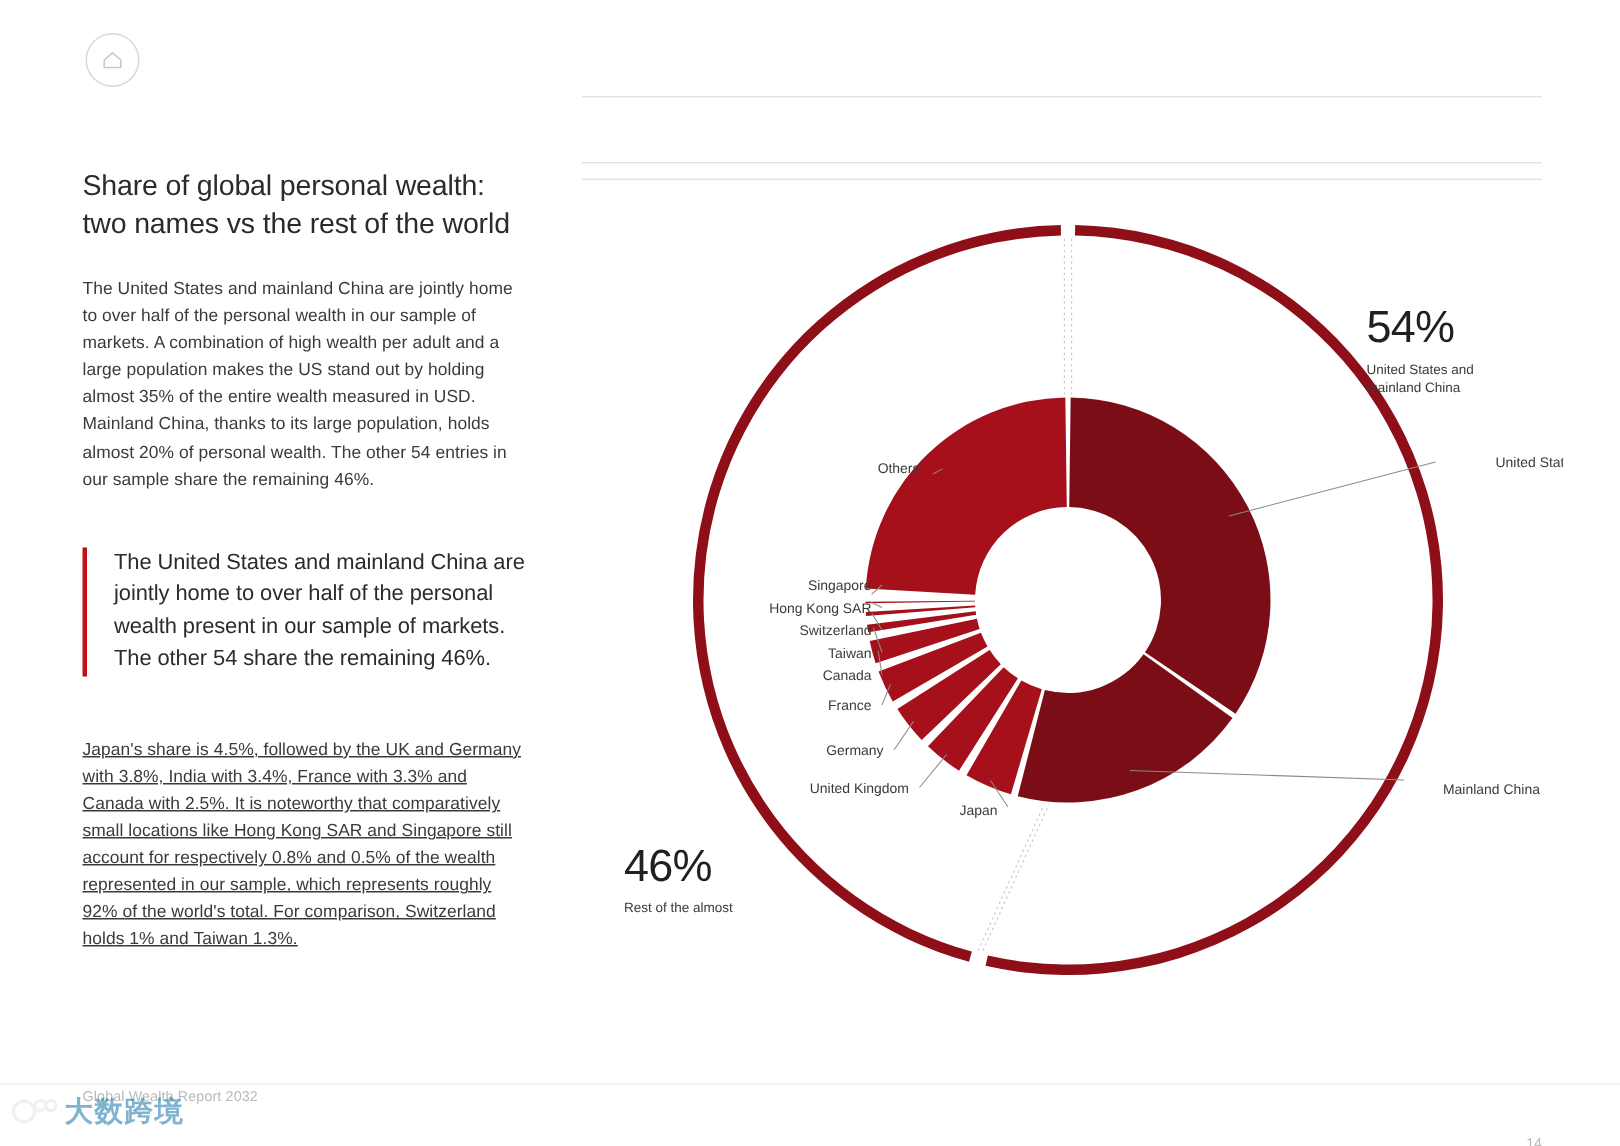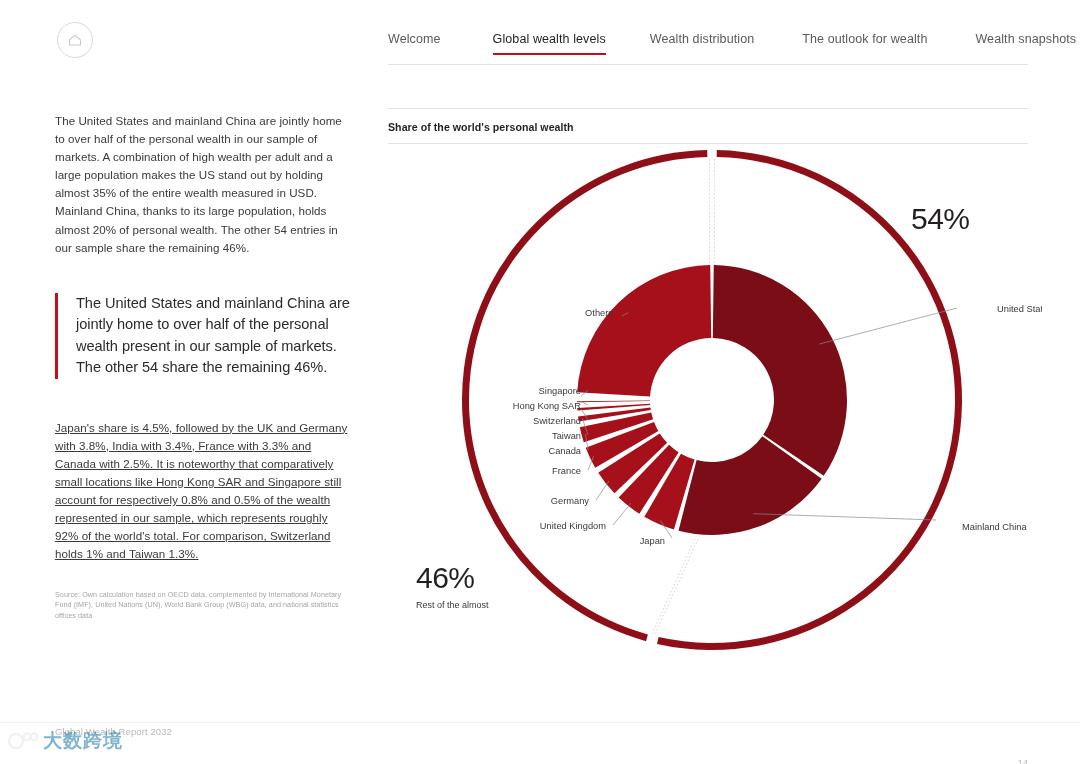--- a/index.html
+++ b/index.html
@@ -105,43 +105,35 @@
 <body>
 
 <div class="page">
 
   <div class="home-btn">
     <svg width="18" height="18" viewBox="0 0 18 18">
       <path d="M3.5 9 L9 4.2 L14.5 9 L14.5 14 L3.5 14 Z" fill="none" stroke="#c9c9c9" stroke-width="1.1" stroke-linejoin="round"></path>
     </svg>
   </div>
 
-  <div class="nav" id="nav">
-      <div class="nav-item">Welcome</div>
-      <div class="nav-item active" style="margin-left: 52px;">Global wealth levels</div>
-      <div class="nav-item" style="margin-left: 44px;">Wealth distribution</div>
-      <div class="nav-item" style="margin-left: 48px;">The outlook for wealth</div>
-      <div class="nav-item" style="margin-left: 48px;">Wealth snapshots</div>
-    </div>
   <div class="nav-rule"></div>
 
   <div class="lcol">
+    <div class="headline">Share of global personal wealth: two names vs the rest of the world</div>
     <div class="body-p">The United States and mainland China are jointly home to over half of the personal wealth in our sample of markets. A combination of high wealth per adult and a large population makes the US stand out by holding almost 35% of the entire wealth measured in USD. Mainland China, thanks to its large population, holds almost 20% of personal wealth. The other 54 entries in our sample share the remaining 46%.</div>
 
     <div class="pullquote">
       <div class="pullquote-text">The United States and mainland China are jointly home to over half of the personal wealth present in our sample of markets. The other 54 share the remaining 46%.</div>
     </div>
 
     <div class="body-p body-p2">Japan's share is 4.5%, followed by the UK and Germany with 3.8%, India with 3.4%, France with 3.3% and Canada with 2.5%. It is noteworthy that comparatively small locations like Hong Kong SAR and Singapore still account for respectively 0.8% and 0.5% of the wealth represented in our sample, which represents roughly 92% of the world's total. For comparison, Switzerland holds 1% and Taiwan 1.3%.</div>
-    <div class="source">Source: Own calculation based on OECD data, complemented by International Monetary Fund (IMF), United Nations (UN), World Bank Group (WBG) data, and national statistics offices data</div>
   </div>
 
   <div class="chart-wrap">
     <div class="chart-rule-top"></div>
-    <div class="chart-title">Share of the world's personal wealth</div>
     <div class="chart-rule-bot"></div>
   </div>
 
   <svg class="chart-svg" width="660" height="530" viewBox="0 0 660 530">
     <g id="ring-group">
         <path d="M334.7993605999224 10.04607196958895 A250 250 0 1 1 275.0384489117907 503.8836359864642 L276.57737234226056 497.05489417884314 A243 243 0 1 0 334.6649785031246 17.044781954440452 Z" fill="#8e0f18"></path>
         <path d="M264.03173750865676 501.13935461444953 A250 250 0 0 1 325.2006394000774 10.04607196958895 L325.33502149687524 17.044781954440452 A243 243 0 0 0 265.87884885841436 494.38745268524497 Z" fill="#8e0f18"></path>
       </g>
     <g id="donut-group">
         <path d="M331.76709540213153 125.01156577750905 A135 135 0 0 1 441.69559355244206 335.82278273030914 L381.2972355574178 294.82231503169754 A62 62 0 0 0 330.81155492542337 198.00531169041156 Z" fill="#7a0d15"></path>
@@ -185,20 +177,24 @@
         <text x="199" y="313.5" class="lbl" text-anchor="end">Canada</text>
         <text x="199" y="333.5" class="lbl" text-anchor="end">France</text>
         <text x="207" y="363.5" class="lbl" text-anchor="end">Germany</text>
         <text x="224" y="388.5" class="lbl" text-anchor="end">United Kingdom</text>
         <text x="283" y="403.5" class="lbl" text-anchor="end">Japan</text>
       </g>
   </svg>
 
   <div class="callout-54">
     <div class="cal-big">54%</div>
+    <div class="cal-sub">
+      <span>United States and</span><br>
+      <span>mainland China</span>
+    </div>
   </div>
 
   <div class="callout-46">
     <div class="cal-big">46%</div>
     <div class="cal-sub">Rest of the almost</div>
   </div>
 
   <div class="footer-rule"></div>
   <div class="footer-title">Global Wealth Report 2032</div>
   <div class="footer-page">14</div>

